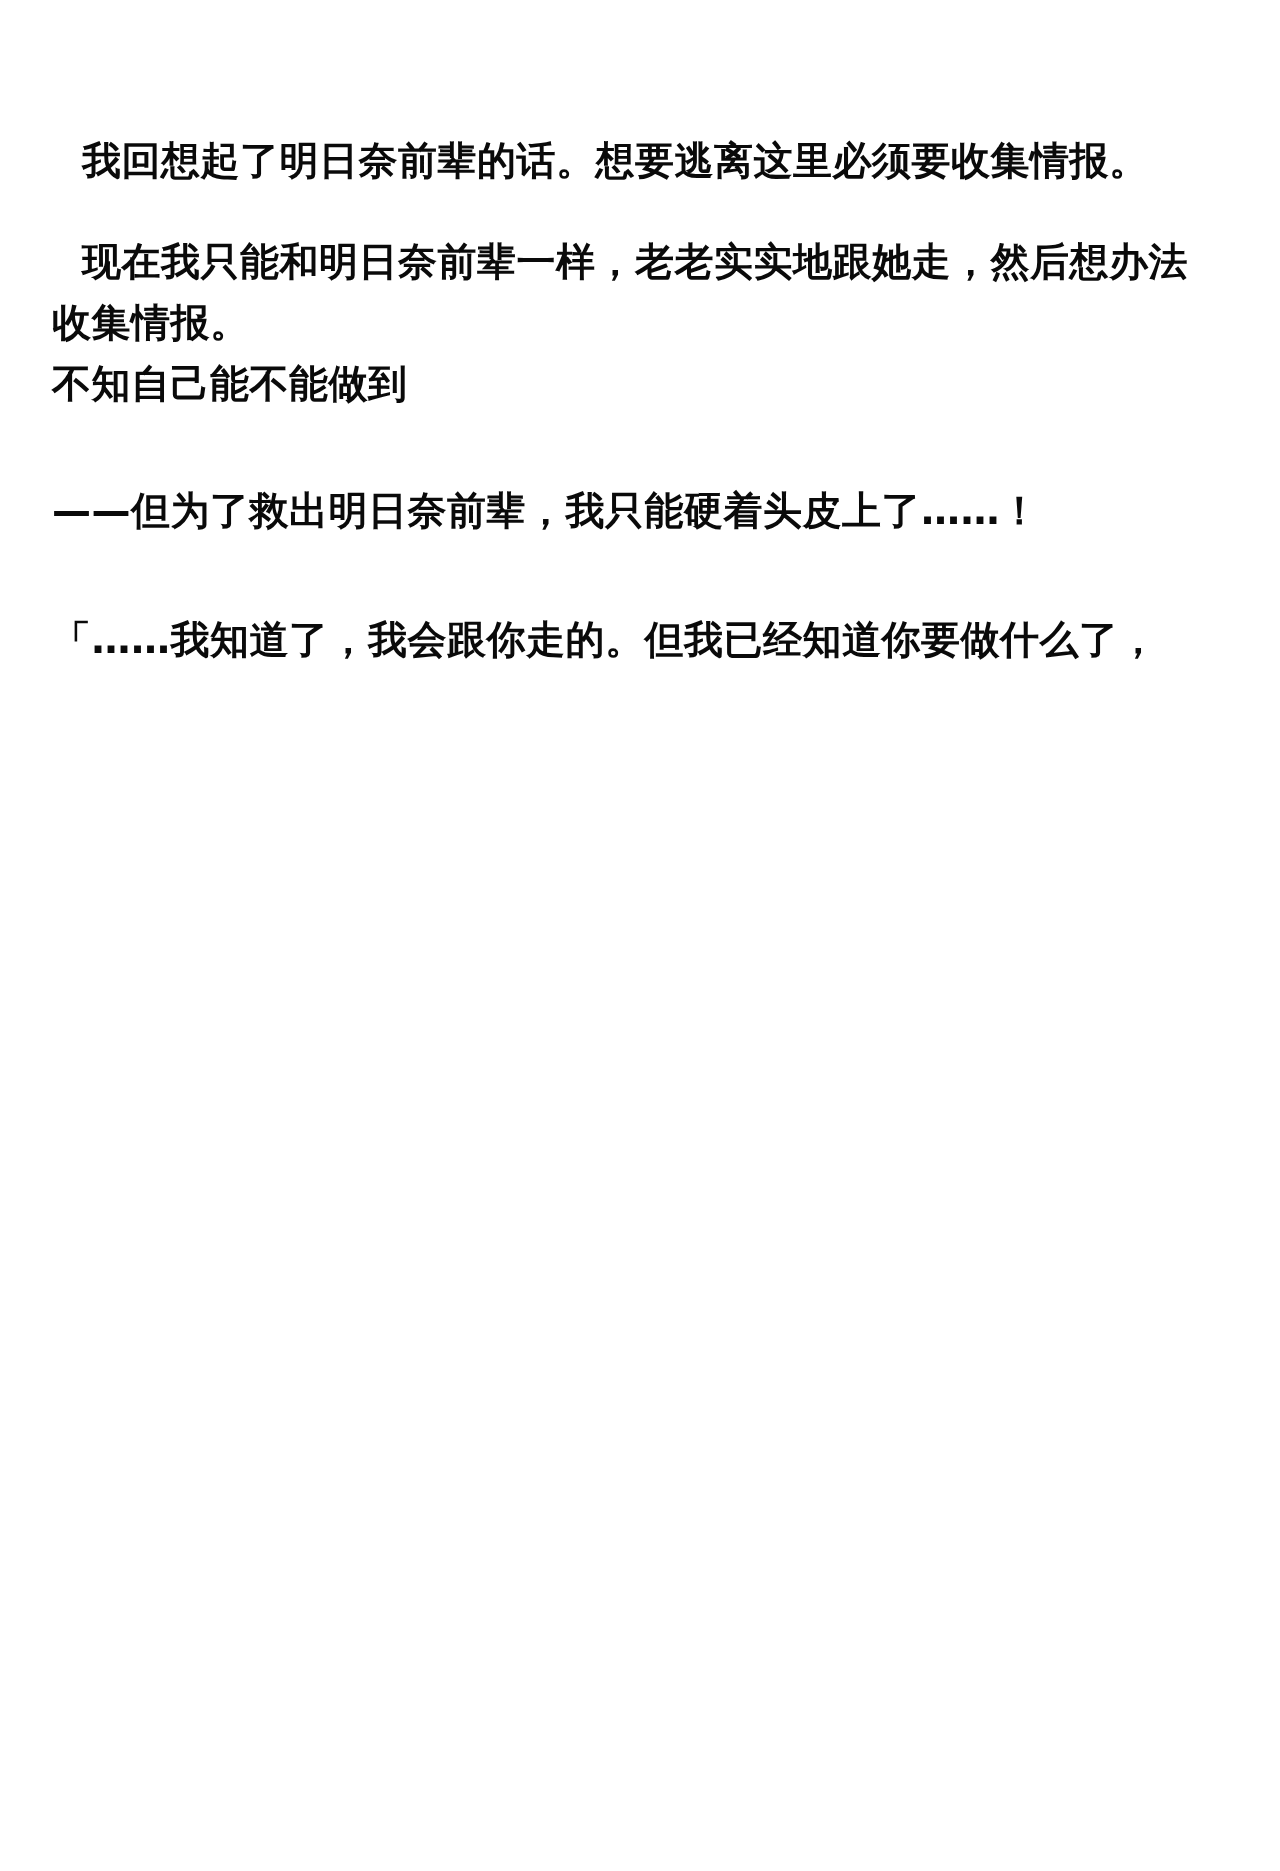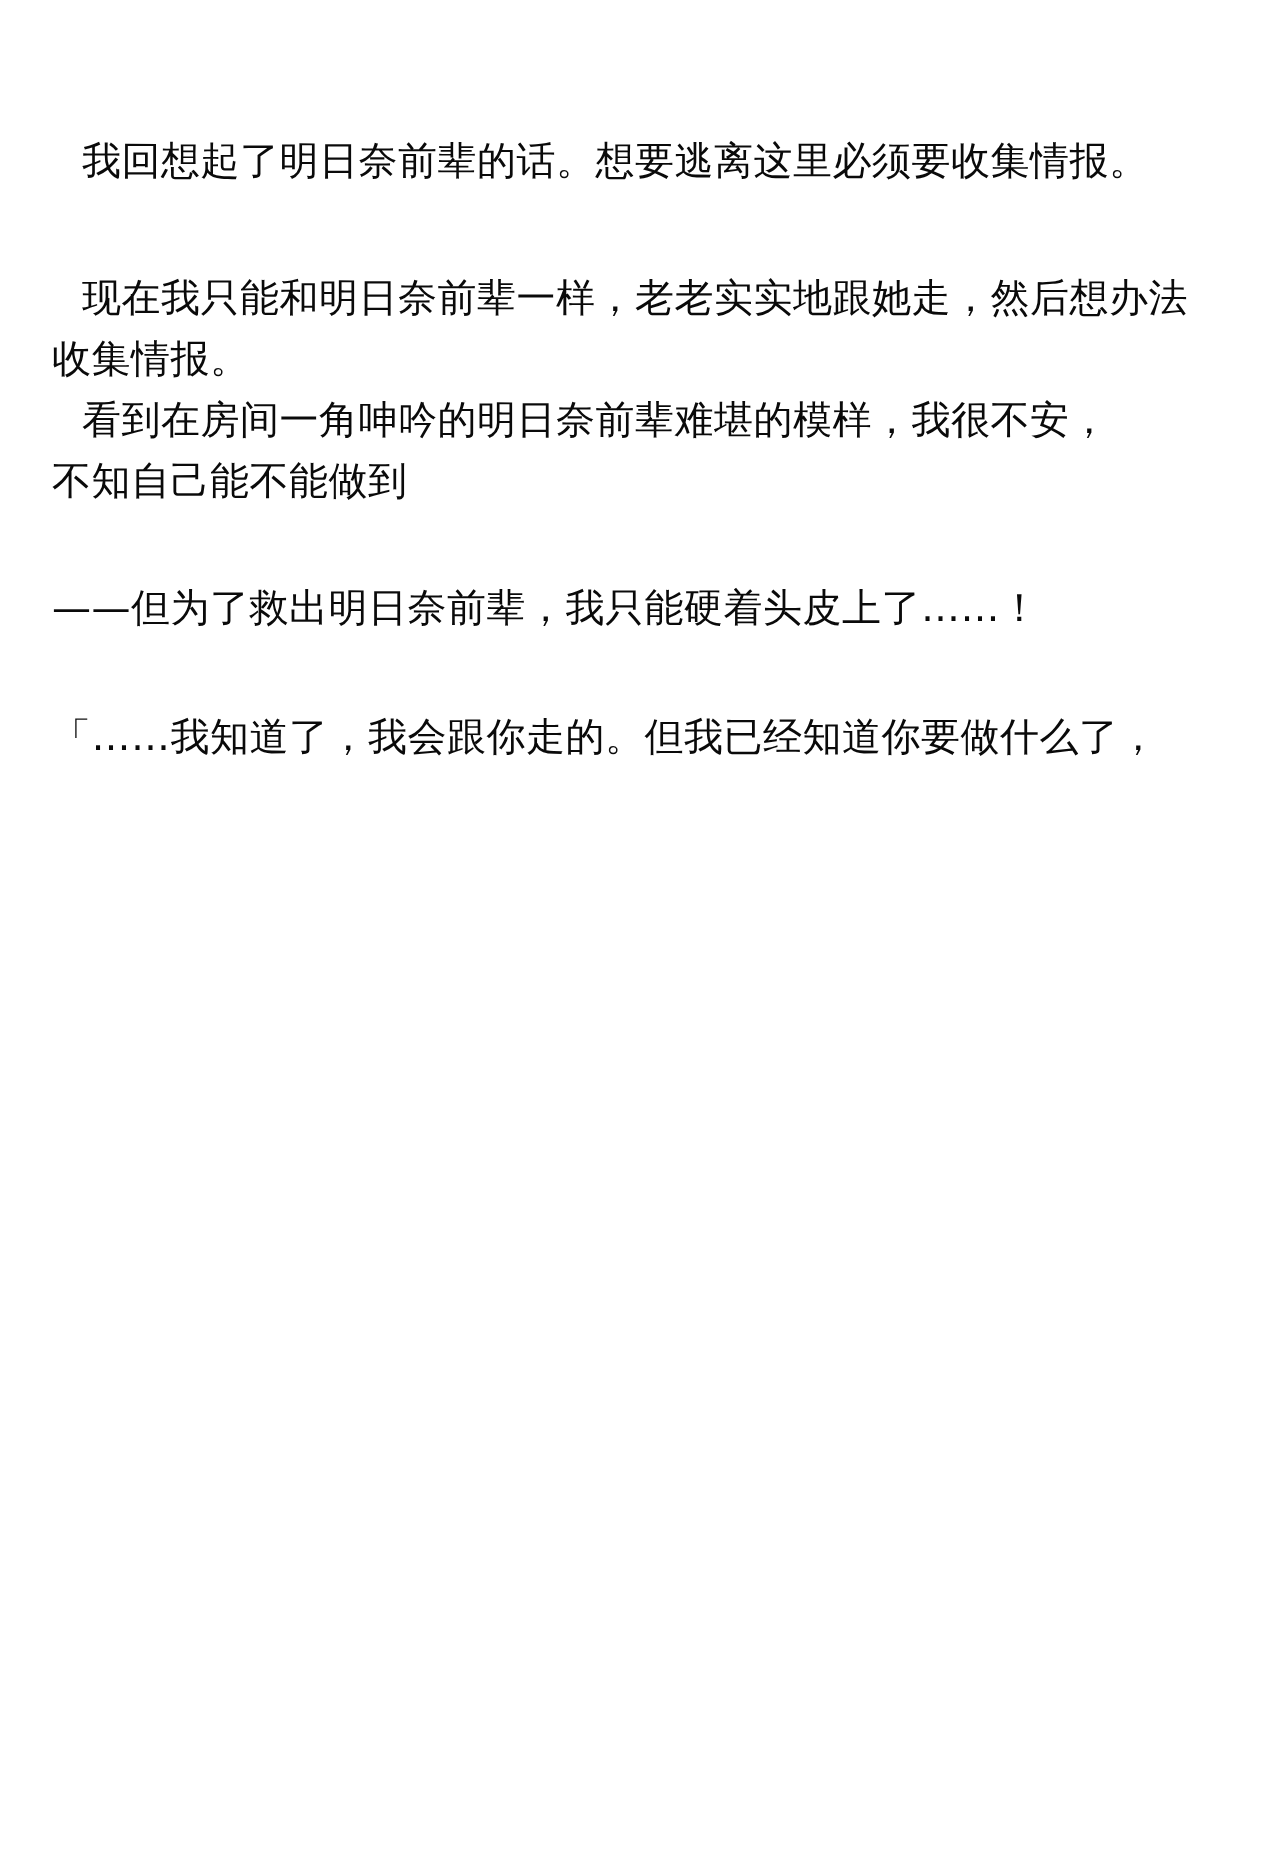--- a/index.html
+++ b/index.html
@@ -16,48 +16,47 @@
   .page {
     position: relative;
     width: 1280px;
     height: 1871px;
     background: #ffffff;
     box-sizing: border-box;
     padding: 130px 40px 0 52px;
     color: #0a0a0a;
   }
   .doc {
-    font-weight: 400;
+    font-weight: 700;
     font-size: 39px;
     line-height: 61px;
     letter-spacing: 0.5px;
     color: #0a0a0a;
   }
   .para { margin: 0; }
-  .para.gap-lg { margin-top: 76px; }
+  .para.gap-lg { margin-top: 40px; }
   .para.gap-md { margin-top: 66px; }
   .para.gap-sm { margin-top: 68px; }
   .line { white-space: pre; }
   .indent-a { padding-left: 30px; }
   .indent-b { padding-left: 40px; }
 </style>
 </head>
 <body>
 
 <div class="page">
   <div class="doc">
 
     <div class="para">
       <div class="line indent-a">我回想起了明日奈前辈的话。想要逃离这里必须要收集情报。</div>
     </div>
 
     <div class="para gap-lg">
       <div class="line indent-a">现在我只能和明日奈前辈一样，老老实实地跟她走，然后想办法</div>
       <div class="line">收集情报。</div>
-      <div class="line indent-a">看到在房间一角呻吟的明日奈前辈难堪的模样，我很不安，</div>
       <div class="line">不知自己能不能做到</div>
     </div>
 
     <div class="para gap-md">
       <div class="line">——但为了救出明日奈前辈，我只能硬着头皮上了……！</div>
     </div>
 
     <div class="para gap-sm">
       <div class="line">「……我知道了，我会跟你走的。但我已经知道你要做什么了，</div>
     </div>

